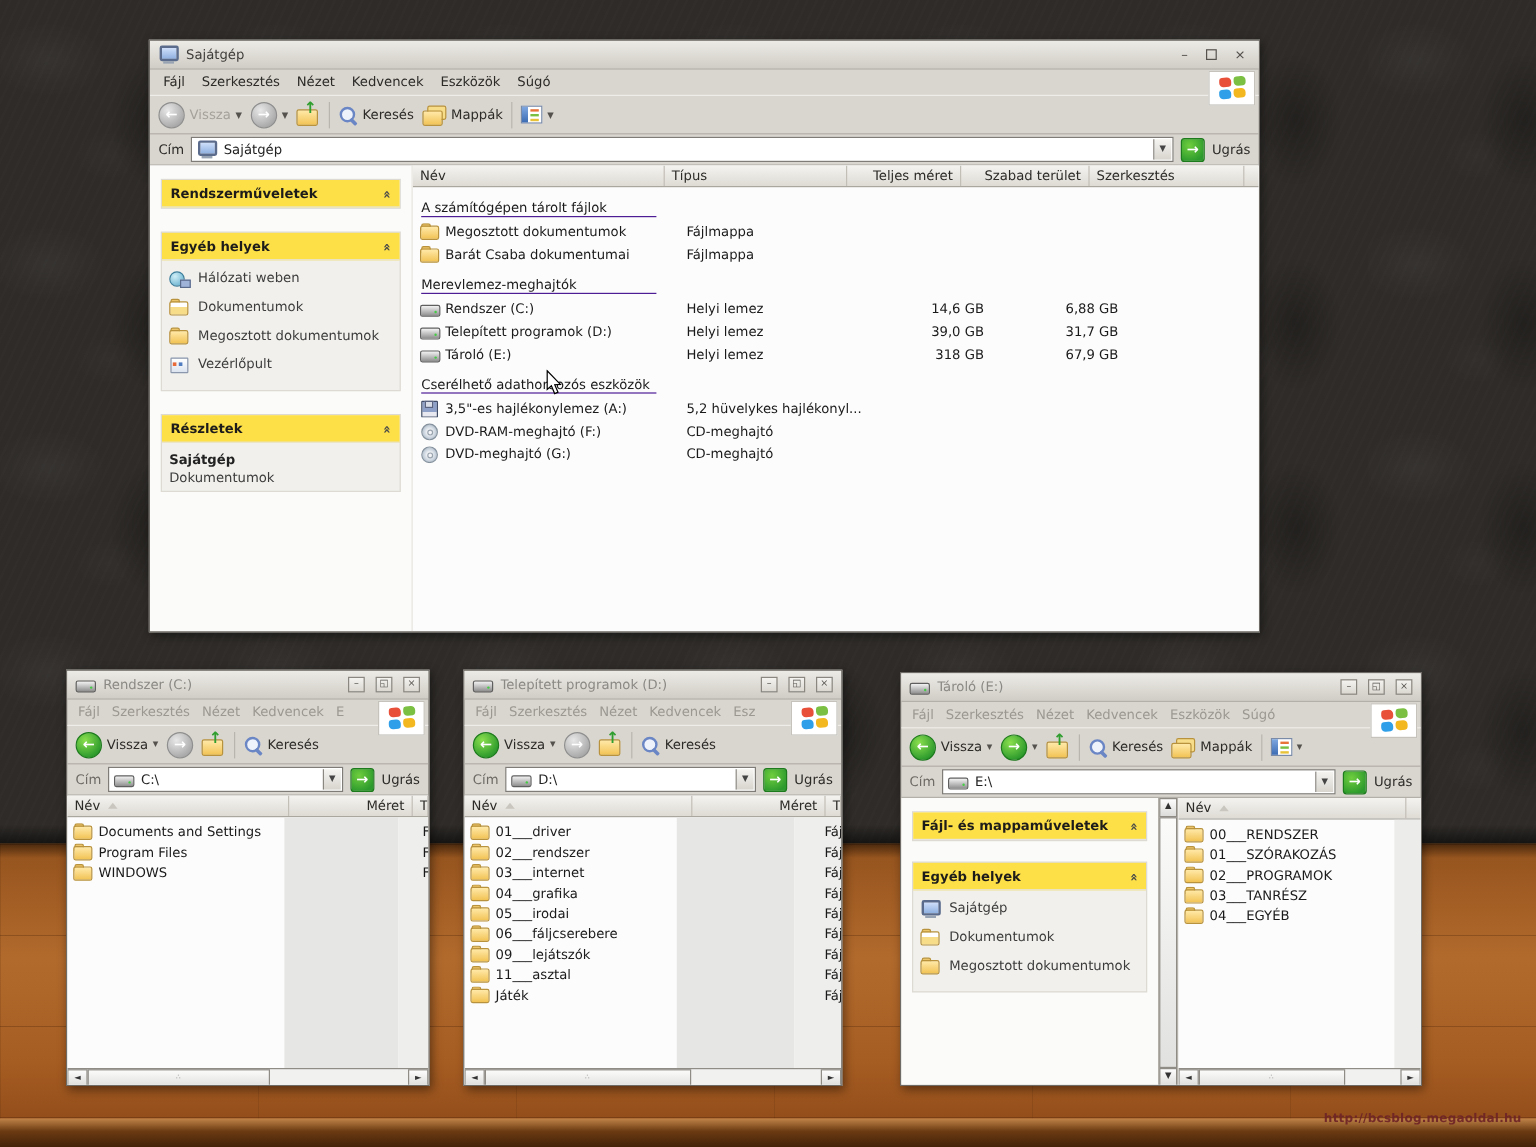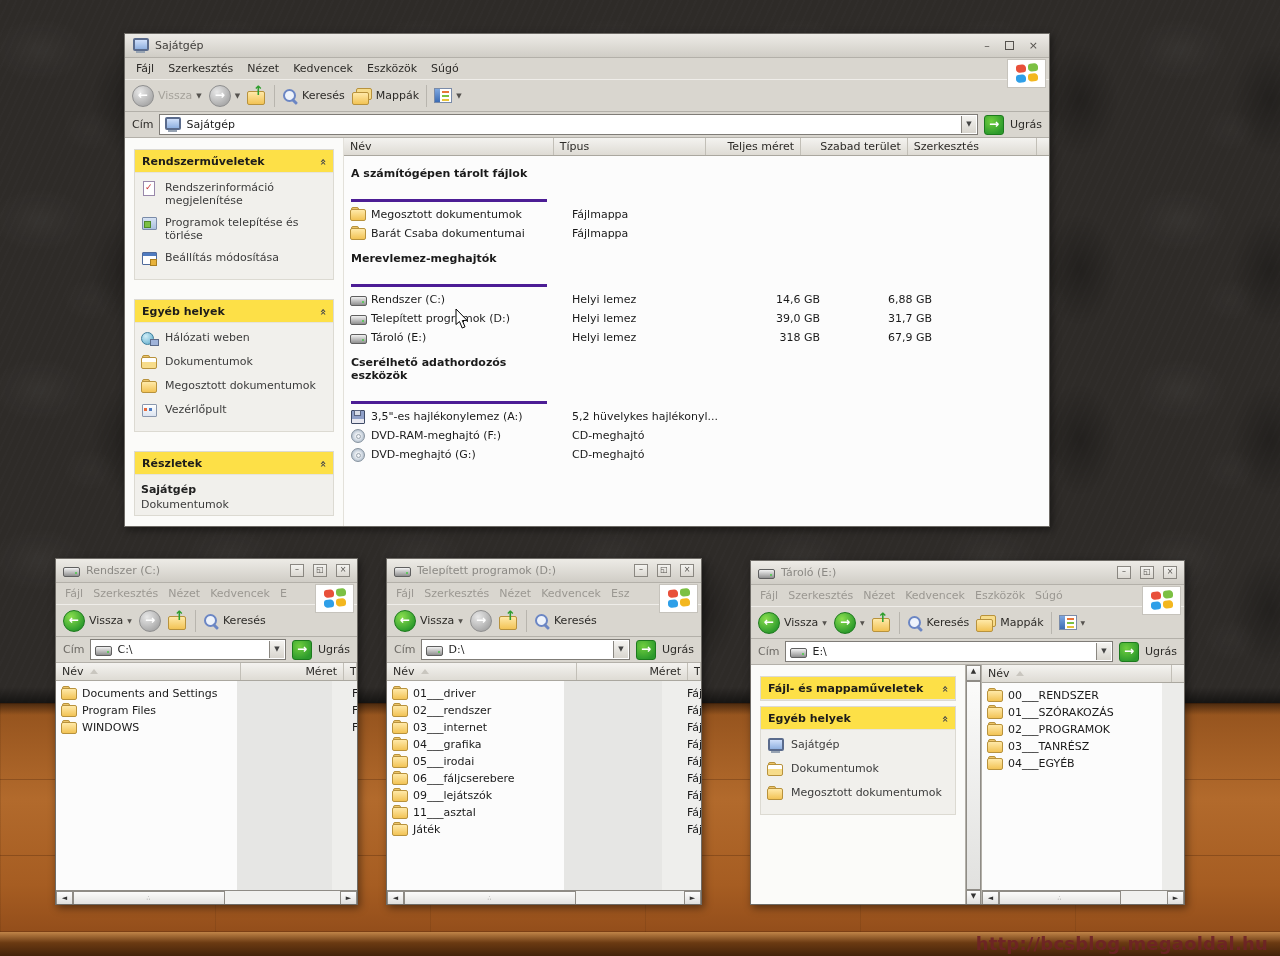--- a/index.html
+++ b/index.html
@@ -18,21 +18,21 @@
     background:linear-gradient(transparent,rgba(0,0,0,.55))}
   .floor{position:absolute;left:0;top:703px;right:0;bottom:0;
     background:
       repeating-linear-gradient(180deg, rgba(60,25,5,.28) 0 1px, transparent 1px 76px),
       repeating-linear-gradient(90deg, rgba(85,45,12,.18) 0 1px, transparent 1px 215px),
       linear-gradient(180deg,#93521d,#b26a2c 38%,#a65d22 72%,#8a4617)}
   .floor::before{content:"";position:absolute;left:0;top:0;right:0;height:12px;
     background:linear-gradient(rgba(0,0,0,.5),transparent)}
   .floor::after{content:"";position:absolute;left:0;right:0;bottom:0;height:24px;
     background:linear-gradient(#c08448,#6b3a12 45%,#432209)}
-  .watermark{position:absolute;right:12px;bottom:2px;font-size:18px;font-weight:bold;
+  .watermark{position:absolute;right:12px;bottom:18px;font-size:10px;font-weight:bold;
     color:#6e2326;opacity:.9;letter-spacing:.2px}
   
   .win{position:absolute;background:#d9d6cf;border:1px solid #6e6b66;
     box-shadow:2px 3px 8px rgba(0,0,0,.45);overflow:hidden}
   .titlebar{height:23px;display:flex;align-items:center;gap:6px;padding:0 7px;
     background:linear-gradient(#edebe6,#d0cdc6);border-bottom:1px solid #b3b0a9}
   .title{flex:1;color:#3f3d3a;white-space:nowrap;overflow:hidden}
   .small .title{color:#8b8984}
   .wc{color:#55524e;font-size:11px;padding:0 4px;line-height:14px}
   .wc.box{display:inline-block;width:7px;height:7px;border:1px solid #55524e;padding:0;margin:0 5px}
@@ -167,22 +167,22 @@
   .colhead{display:flex;height:17px;flex:none;background:linear-gradient(#f4f3f0,#dedbd4);
     border-bottom:1px solid #aaa79f}
   .colhead .hcell{border-right:1px solid #c2bfb7;padding:1px 6px;display:flex;align-items:center;
     gap:6px;color:#2d2b28;overflow:hidden;white-space:nowrap}
   .hcell.right{justify-content:flex-end}
   .sort{width:0;height:0;border-left:4px solid transparent;border-right:4px solid transparent;
     border-bottom:5px solid #c9c6bf}
   .m-name{width:210px}.m-type{width:148px}.m-total{width:88px}.m-free{width:100px}
   .m-comm{width:124px}.m-fill{flex:1;border-right:none!important}
   .listbody{flex:1;overflow:hidden;padding-top:2px;position:relative}
-  .group-title{font-weight:bold;color:#1a1a1a;margin:9px 0 3px 7px;padding-bottom:19px;
-    border-bottom:3px solid #4c1d95;width:196px}
+  .group-title{font-weight:normal;color:#1a1a1a;margin:9px 0 3px 7px;padding-bottom:0;
+    border-bottom:1px solid #4c1d95;width:196px}
   .row{display:flex;height:19px;align-items:center;position:relative;z-index:1}
   .row .cell{padding:0 6px;overflow:hidden;white-space:nowrap;color:#1a1a1a}
   .row .name{display:flex;align-items:center;gap:4px}
   .row .num{text-align:right}
   .mr-name{width:210px}.mr-type{width:148px}.mr-total{width:88px}.mr-free{width:100px}
   
   .sw-list{display:flex;flex-direction:column;background:#fcfcfc;overflow:hidden}
   .sw-body{flex:1;position:relative;overflow:hidden;padding-top:4px}
   .tint{position:absolute;top:0;bottom:0;z-index:0}
   .srow{display:flex;height:17px;align-items:center;position:relative;z-index:1}
@@ -199,21 +199,21 @@
   .sb-thumb{flex:none;border:1px solid #8f8c86;background:linear-gradient(#fbfbfa,#e1e1df);
     text-align:center;font-size:6px;line-height:12px;color:#777;letter-spacing:1px}
   .sb-spacer{flex:1}
   .vscroll{width:15px;flex:none;display:flex;flex-direction:column;background:#f1f1ef;
     border-left:1px solid #b3b0a9;border-right:1px solid #b3b0a9}
   .vscroll .sb-btn{width:auto;height:14px;line-height:11px}
   .vscroll .sb-thumb{flex:1;margin:0}
   
   .e-content{display:flex;overflow:hidden;background:#fbfbf9}
   .e-pane{width:196px;flex:none;padding:11px 9px;overflow:hidden}
-  .e-pane .sidebox{margin-bottom:5px}
+  .e-pane .sidebox{margin-bottom:17px}
   .cursor{position:absolute;z-index:50}
 </style>
 </head>
 <body>
 
 <div id="desktop">
   <div class="wall"></div>
   <div class="floor"></div>
   <div class="watermark">http://bcsblog.megaoldal.hu</div>
 
@@ -278,37 +278,20 @@
       <span class="go-btn">→</span>
       <span class="go-label">Ugrás</span>
     </div>
     <div style="display:flex;height:388px;background:#fff">
       <div class="sidebar">
         <div class="sidebox">
           <div class="sidebox-head">
             <span>Rendszerműveletek</span>
             <span class="chev">«</span>
           </div>
-          <div class="sidebox-body">
-
-              <div class="side-item">
-                <span class="ic sysinfo"></span>
-                <span class="side-label">Rendszerinformáció megjelenítése</span>
-              </div>
-
-              <div class="side-item">
-                <span class="ic programs"></span>
-                <span class="side-label">Programok telepítése és törlése</span>
-              </div>
-
-              <div class="side-item">
-                <span class="ic settings"></span>
-                <span class="side-label">Beállítás módosítása</span>
-              </div>
-            </div>
         </div>
         <div class="sidebox">
           <div class="sidebox-head">
             <span>Egyéb helyek</span>
             <span class="chev">«</span>
           </div>
           <div class="sidebox-body">
 
               <div class="side-item">
                 <span class="ic network"></span>

